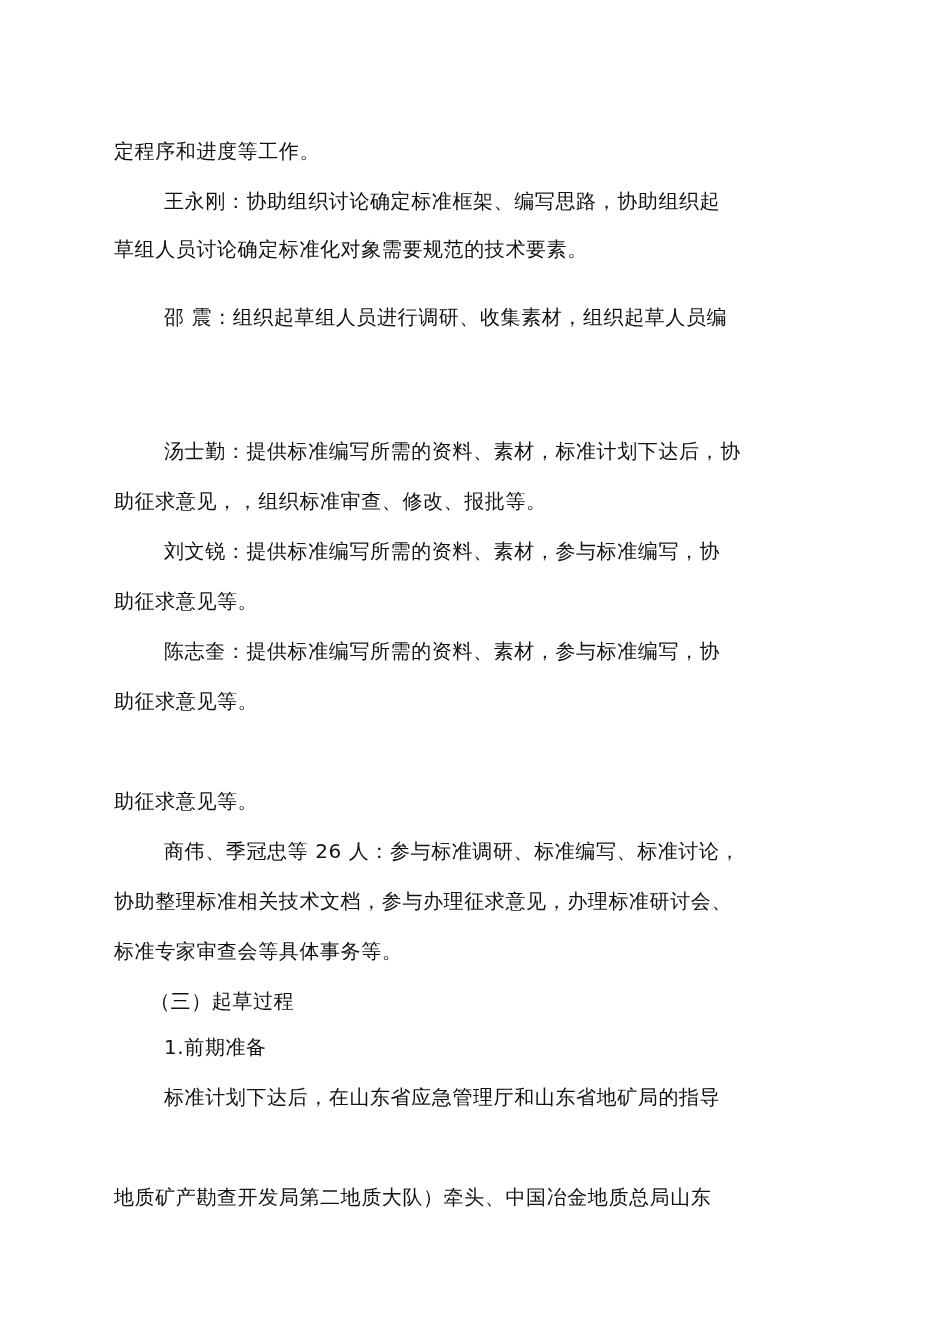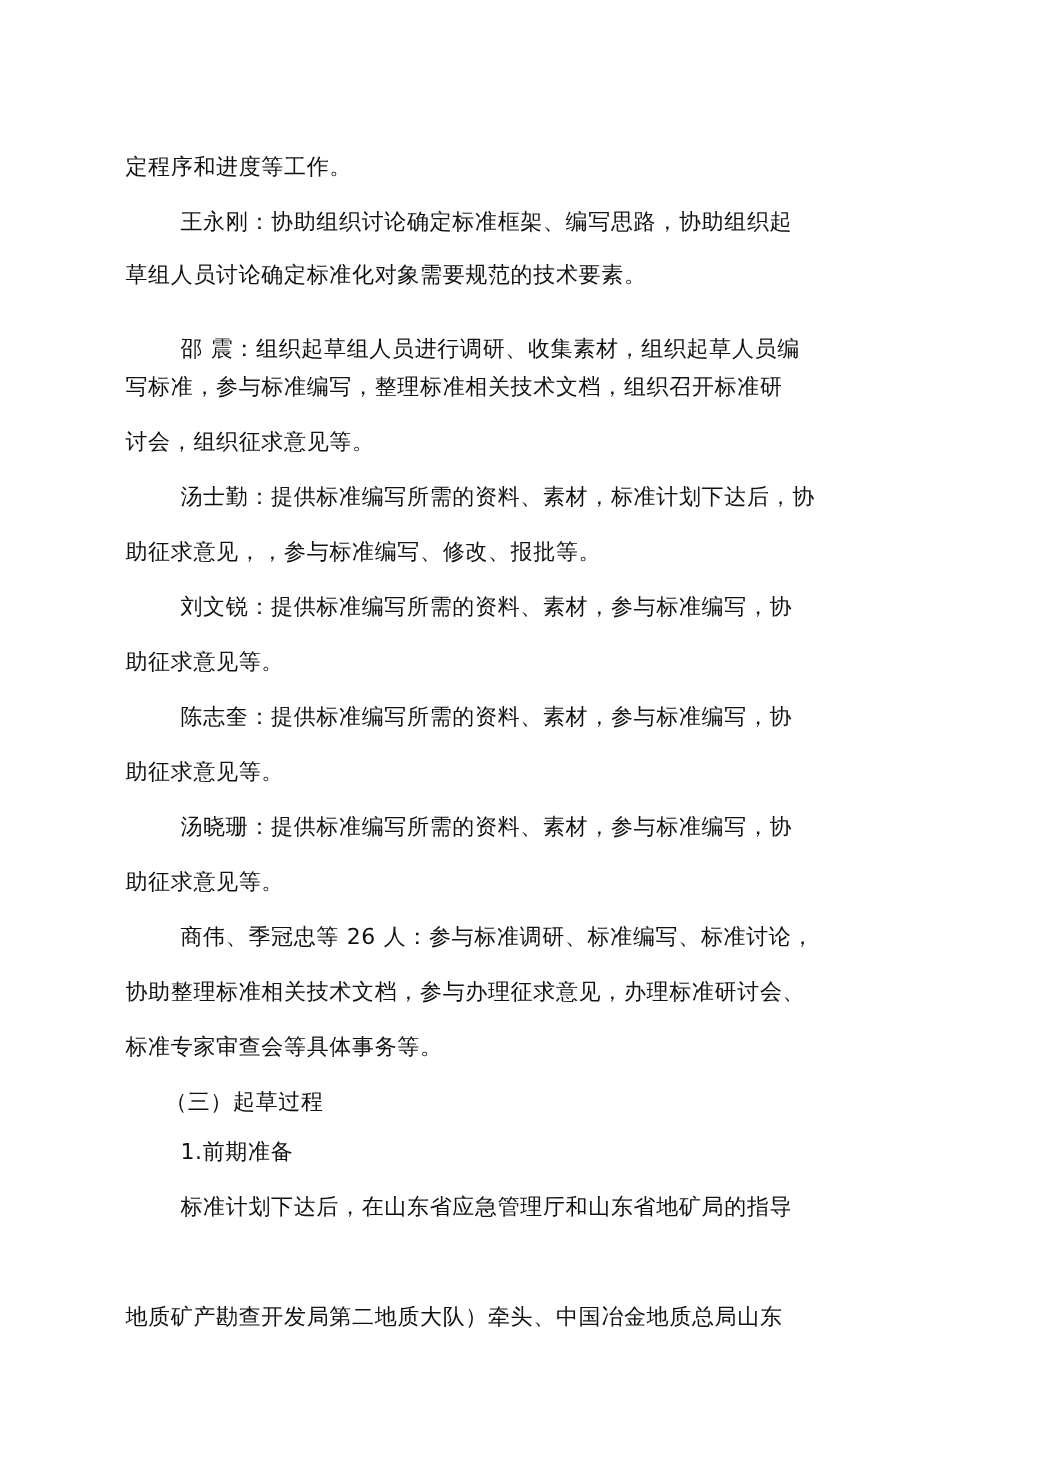--- a/index.html
+++ b/index.html
@@ -36,29 +36,26 @@
     .heading-indent { left: 150px; }
   </style>
 </head>
 <body>
 
 <div class="page">
   <div class="line" style="top:126px">定程序和进度等工作。</div>
   <div class="line indent" style="top:176px">王永刚：协助组织讨论确定标准框架、编写思路，协助组织起</div>
   <div class="line" style="top:224px">草组人员讨论确定标准化对象需要规范的技术要素。</div>
   <div class="line indent" style="top:292px">邵  震：组织起草组人员进行调研、收集素材，组织起草人员编</div>
-  <div class="line" style="top:326px">写标准，参与标准编写，整理标准相关技术文档，组织召开标准研</div>
-  <div class="line" style="top:376px">讨会，组织征求意见等。</div>
   <div class="line indent" style="top:426px">汤士勤：提供标准编写所需的资料、素材，标准计划下达后，协</div>
-  <div class="line" style="top:476px">助征求意见，，参与标准编写、修改、报批等。</div>
+  <div class="line" style="top:476px">助征求意见，，组织标准审查、修改、报批等。</div>
   <div class="line indent" style="top:526px">刘文锐：提供标准编写所需的资料、素材，参与标准编写，协</div>
   <div class="line" style="top:576px">助征求意见等。</div>
   <div class="line indent" style="top:626px">陈志奎：提供标准编写所需的资料、素材，参与标准编写，协</div>
   <div class="line" style="top:676px">助征求意见等。</div>
-  <div class="line indent" style="top:726px">汤晓珊：提供标准编写所需的资料、素材，参与标准编写，协</div>
   <div class="line" style="top:776px">助征求意见等。</div>
   <div class="line indent" style="top:826px">商伟、季冠忠等 26 人：参与标准调研、标准编写、标准讨论，</div>
   <div class="line" style="top:876px">协助整理标准相关技术文档，参与办理征求意见，办理标准研讨会、</div>
   <div class="line" style="top:926px">标准专家审查会等具体事务等。</div>
   <div class="line heading-indent" style="top:976px">（三）起草过程</div>
   <div class="line indent" style="top:1022px">1.前期准备</div>
   <div class="line indent" style="top:1072px">标准计划下达后，在山东省应急管理厅和山东省地矿局的指导</div>
   <div class="line" style="top:1172px">地质矿产勘查开发局第二地质大队）牵头、中国冶金地质总局山东</div>
 </div>
 

